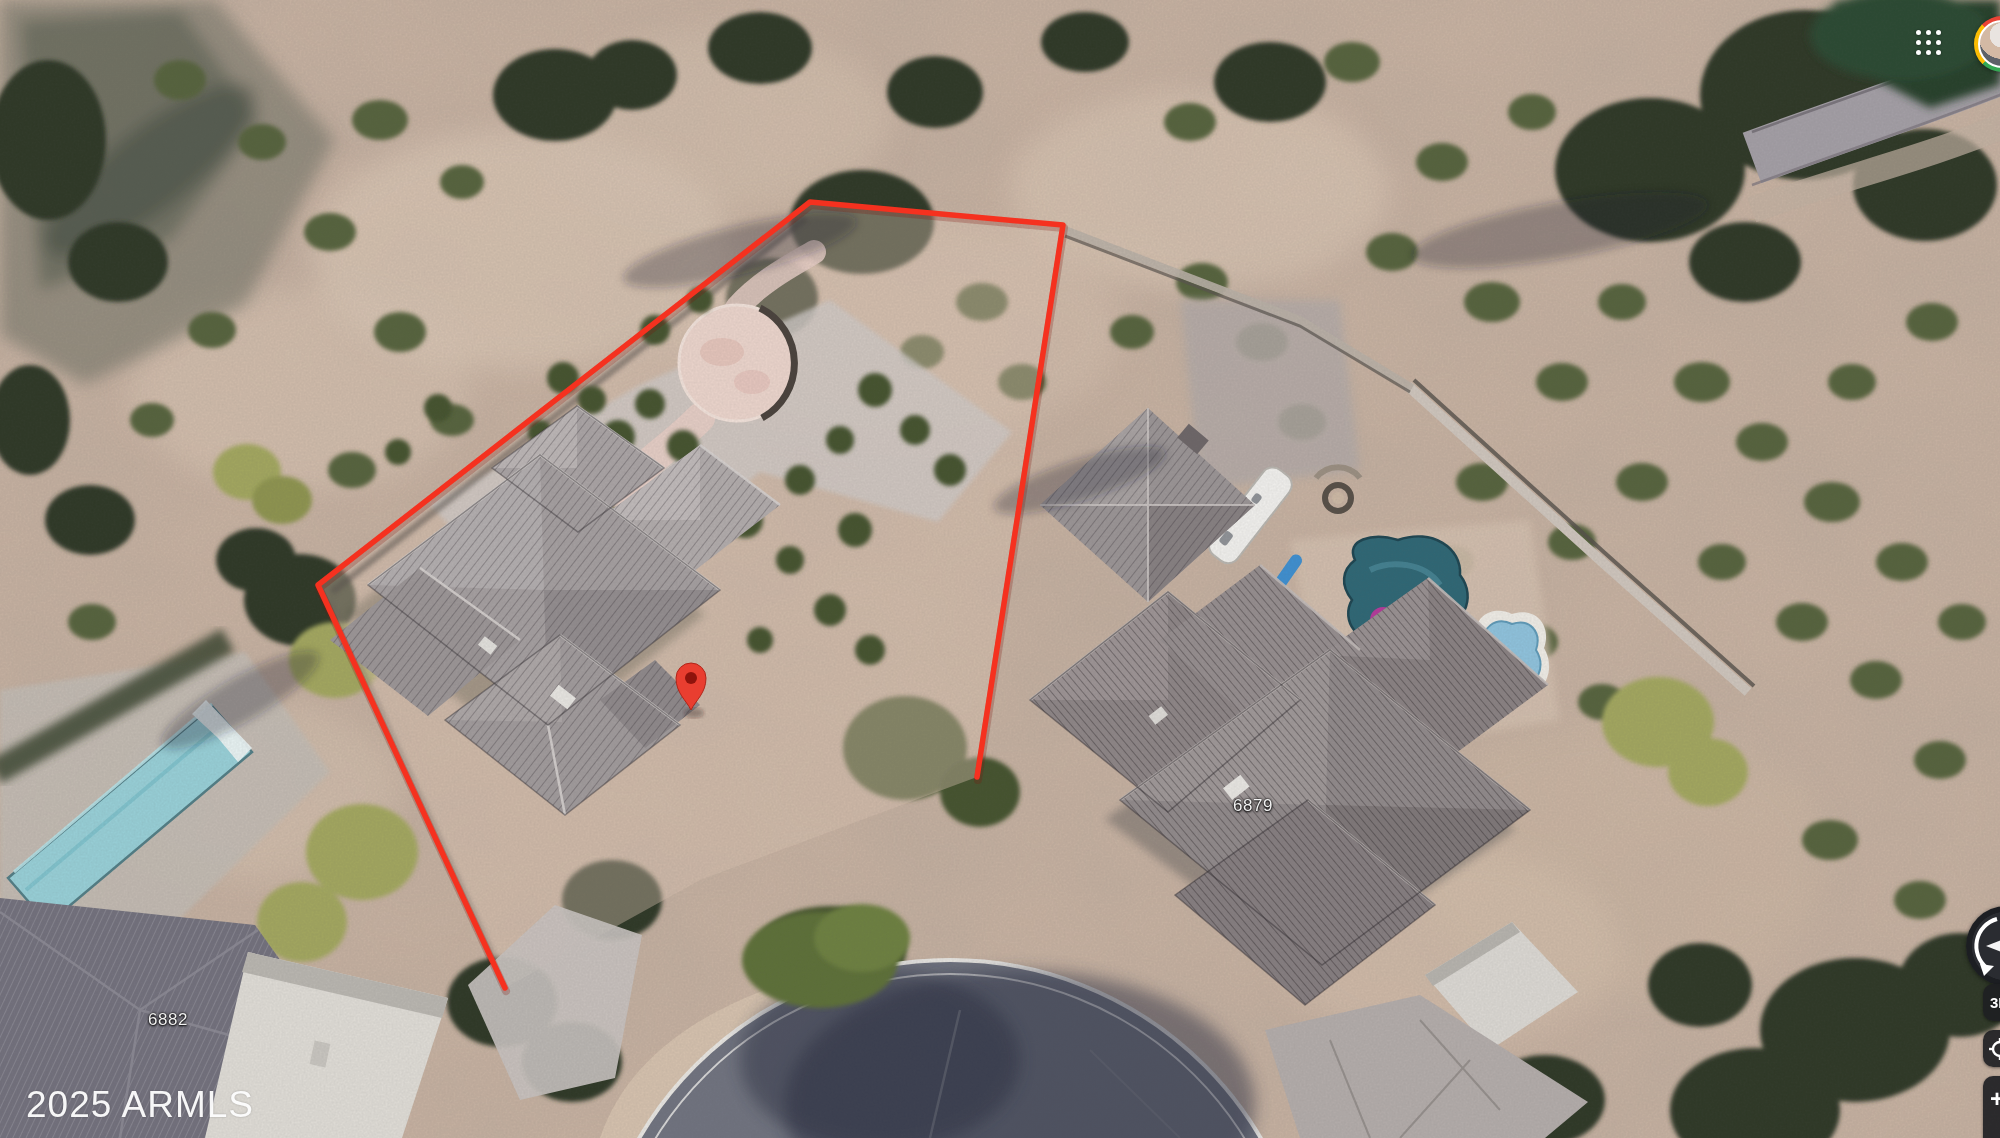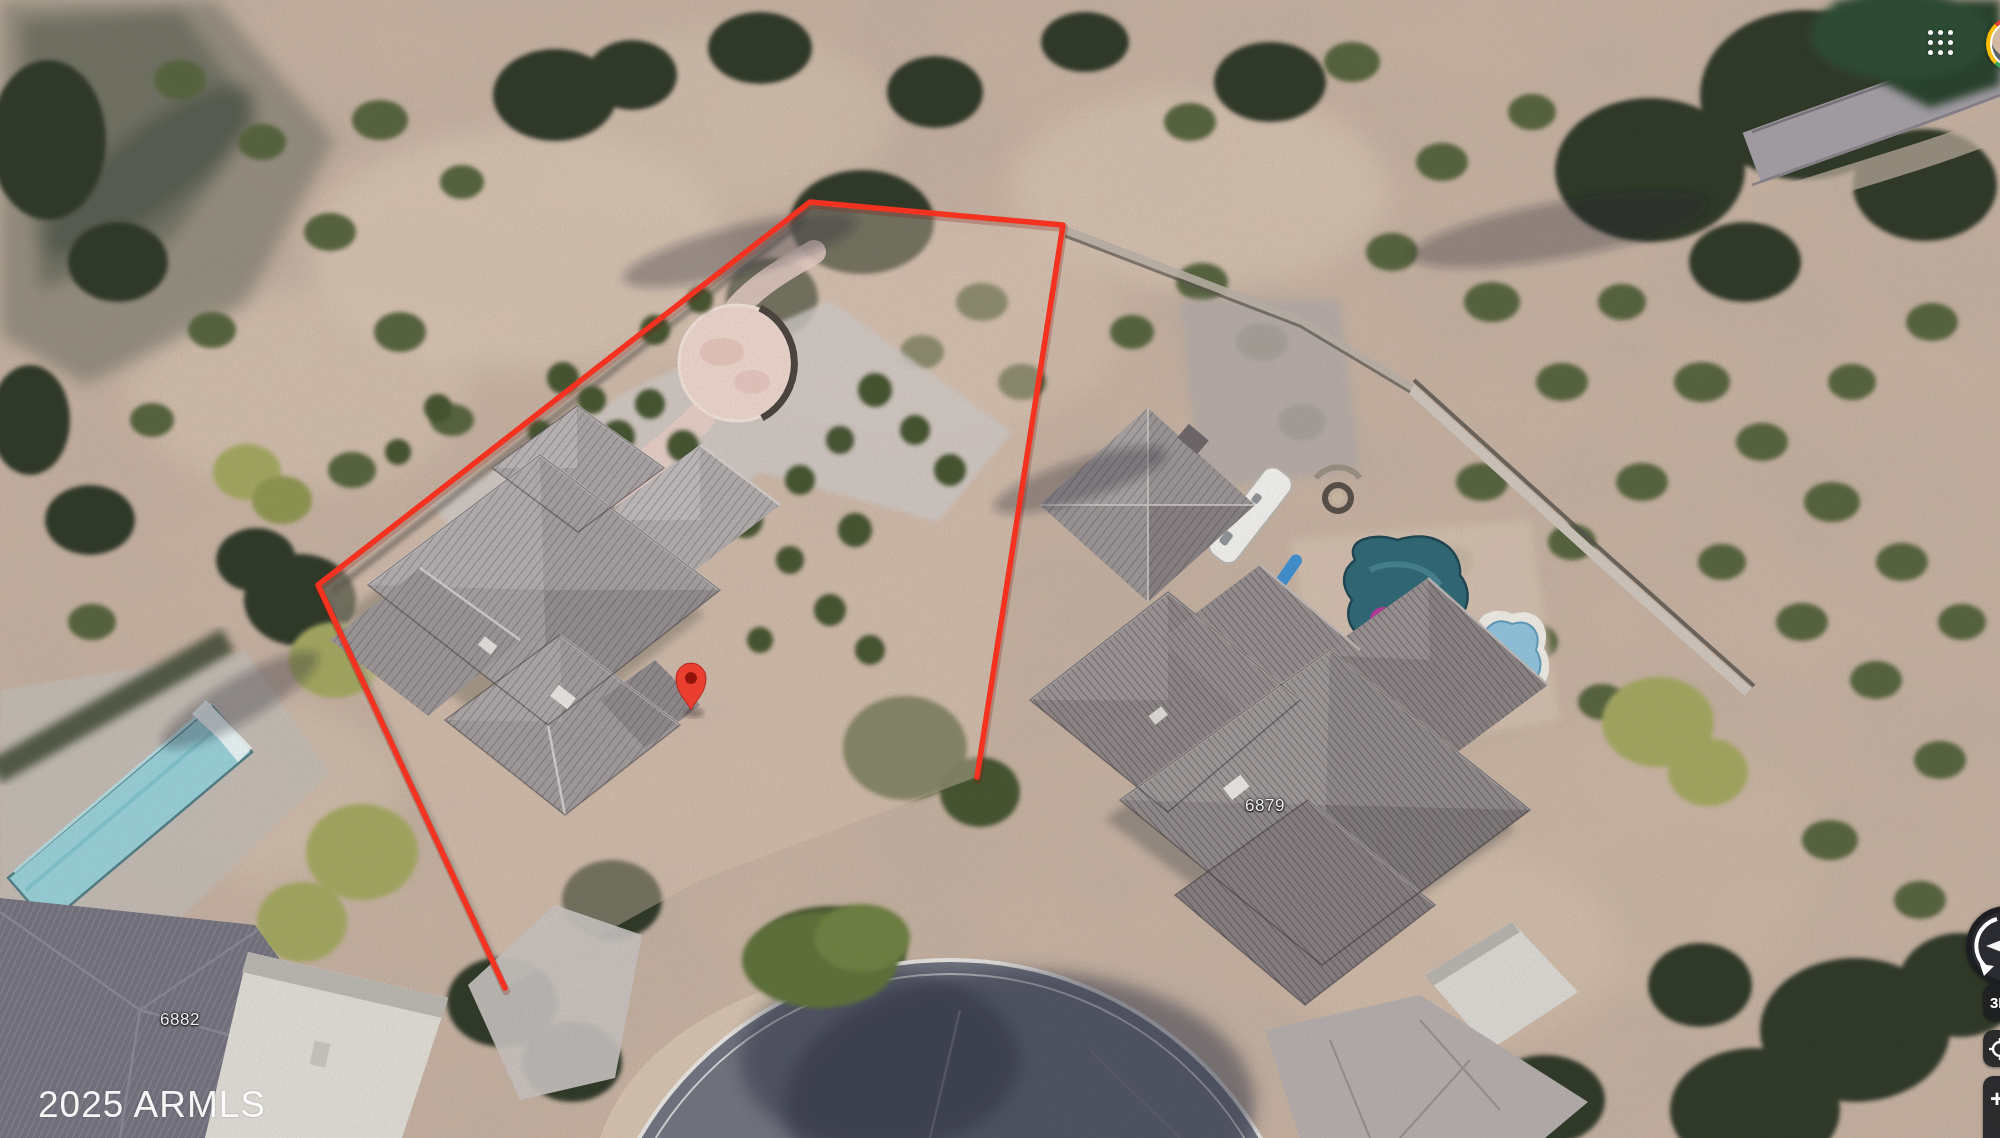--- a/index.html
+++ b/index.html
@@ -1,19 +1,19 @@
 <!DOCTYPE html>
 <html><head>
 <meta charset="utf-8">
 <style>
   html,body{margin:0;padding:0;background:#000;}
   #stage{position:relative;width:2000px;height:1138px;overflow:hidden;
          font-family:"Liberation Sans",sans-serif;background:#cab4a3;}
   #scene{position:absolute;left:0;top:0;}
-  .ovl{position:absolute;margin-left:12px;}
+  .ovl{position:absolute;}
   .parcel-label{color:#f2f2f2;font:500 17px "Liberation Sans",sans-serif;letter-spacing:.5px;
     text-shadow:0 0 3px #000,0 1px 2px rgba(0,0,0,.9),0 0 1px #000;transform:translate(-50%,-50%);}
   .watermark{color:rgba(255,255,255,.95);font:400 37px "Liberation Sans",sans-serif;
     letter-spacing:1px;text-shadow:0 0 2px rgba(0,0,0,.25);}
   
   .apps-grid{width:26px;height:26px;display:grid;grid-template-columns:repeat(3,1fr);gap:4px;}
   .apps-grid span{width:5px;height:5px;border-radius:50%;background:#fff;
     box-shadow:0 0 2px rgba(0,0,0,.55);}
   .avatar{width:56px;height:56px;border-radius:50%;
     background:conic-gradient(from 315deg,#ea4335 0 25%,#4285f4 25% 50%,#34a853 50% 75%,#fbbc04 75% 100%);

